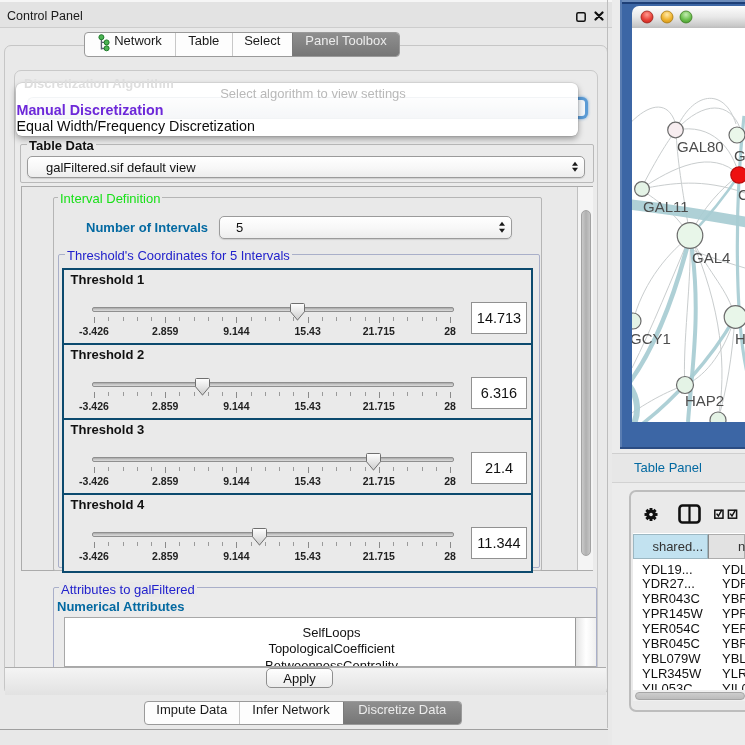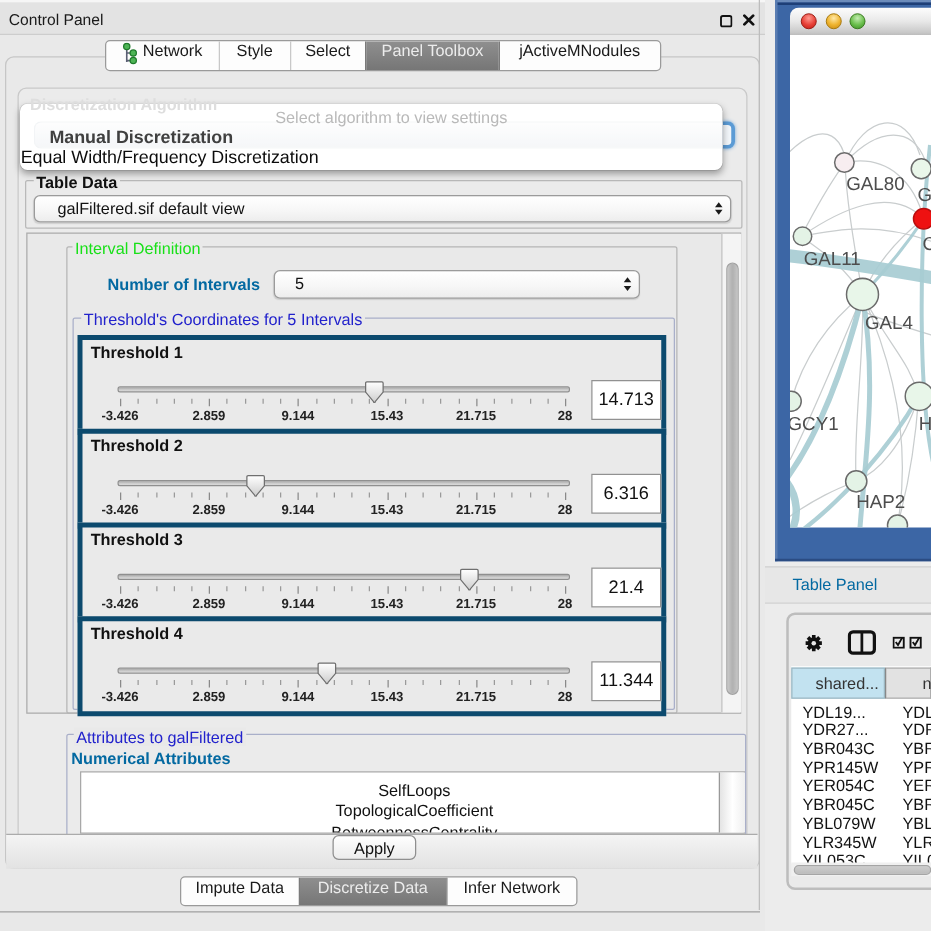--- a/index.html
+++ b/index.html
@@ -14,21 +14,21 @@
   box-shadow:0 1px 1px rgba(0,0,0,0.12);}
 .combo .ctext{position:absolute;left:18px;top:50%;transform:translateY(-50%);
   font-size:13px;color:#111;}
 .arr{position:absolute;right:6px;top:50%;transform:translateY(-50%);
   display:flex;flex-direction:column;align-items:center;line-height:0;}
 .arr span{width:0;height:0;border-left:3.2px solid transparent;border-right:3.2px solid transparent;}
 .arr .up{border-bottom:4.4px solid #1a1a1a;margin-bottom:2.6px;}
 .arr .dn{border-top:4.4px solid #1a1a1a;}
 
 .thr{position:absolute;left:62px;width:471px;height:80px;
-  border:4px solid #0c4a6e;background:#eaeaea;box-sizing:border-box;}
+  border:2px solid #0c4a6e;background:#eaeaea;box-sizing:border-box;}
 .thr .lab{position:absolute;left:6.5px;top:2.5px;font-size:13px;font-weight:bold;color:#111;}
 .track{position:absolute;left:28px;top:37px;width:360px;height:3px;border-radius:2px;
   border:1px solid #8f8f8f;background:linear-gradient(#a8a8a8,#cdcdcd 60%,#dadada);}
 .vbox{position:absolute;left:407px;top:32px;width:56px;height:32px;background:#fff;
   border:1px solid #919191;font-size:14.5px;color:#111;display:flex;align-items:center;justify-content:center;box-sizing:border-box;}
 .ticks{position:absolute;left:0;top:47.5px;width:471px;height:7px;}
 .tick{position:absolute;top:0;width:1px;height:4px;background:#9a9a9a;}
 .tick.maj{height:6px;background:#8a8a8a;}
 .slab{position:absolute;top:55.5px;font-size:10.5px;font-weight:bold;color:#222;transform:translateX(-50%);}
 .thumb{position:absolute;top:32px;}
@@ -59,24 +59,23 @@
   <path d="M1.5,1.5 L8.5,8.5 M8.5,1.5 L1.5,8.5" stroke="#111" stroke-width="2.2" stroke-linecap="round"></path>
 </svg>
 
 <div class="seg" style="left:84px;top:32px;height:23px;">
   <div class="tb" style="width:90px;"><svg width="12" height="18" viewBox="0 0 12 18" style="margin-right:4px;margin-top:1px;">
      <path d="M3.4,3.2 L3.4,15.5 M3.4,8.4 L8.4,8.4 M3.4,14.5 L8.4,14.5" stroke="#5a5f73" stroke-width="1.3" fill="none"></path>
      <circle cx="3.4" cy="3.2" r="2.5" fill="#4db455" stroke="#1e7a2a" stroke-width="1"></circle>
      <circle cx="8.6" cy="8.4" r="2.5" fill="#4db455" stroke="#1e7a2a" stroke-width="1"></circle>
      <circle cx="8.6" cy="14.3" r="2.5" fill="#4db455" stroke="#1e7a2a" stroke-width="1"></circle>
    </svg>Network</div>
-  <div class="tb" style="width:56.5px;">Style</div>
+  <div class="tb" style="width:56.5px;">Table</div>
   <div class="tb" style="width:60.5px;">Select</div>
   <div class="tb sel" style="width:107px;">Panel Toolbox</div>
-  <div class="tb" style="width:128.5px;">jActiveMNodules</div>
 </div>
 
 <div class="abs" style="left:4px;top:45px;width:603.5px;height:650px;background:#e9e9e9;border:1.5px solid #c6c6c6;border-radius:7px;box-sizing:border-box;"></div>
 
 <div class="abs" style="left:13.5px;top:69.5px;width:584px;height:625px;background:#ebebeb;border:1.5px solid #c9c9c9;border-radius:7px;box-sizing:border-box;"></div>
 
 <div class="grp" style="left:20px;top:144px;width:572px;height:37px;"></div>
 <div class="gt b" style="left:27px;top:138px;color:#111;background:#ebebeb;">Table Data</div>
 <div class="combo" style="left:27px;top:155.5px;width:556px;height:20px;">
   <div class="ctext">galFiltered.sif default view</div>
@@ -306,32 +305,32 @@
   <div style="font-size:13px;color:#111;padding:6.5px 0 0 3px;line-height:16.6px;">SelfLoops<br>TopologicalCoefficient<br>BetweennessCentrality</div>
 </div>
 
 <div class="abs" style="left:575px;top:618px;width:20px;height:47.5px;background:linear-gradient(90deg,#e4e4e4,#ffffff 50%,#efefef);border-left:1px solid #999;"></div>
 
 <div class="abs" style="left:5px;top:666.5px;width:601px;height:28px;background:linear-gradient(#f4f4f4,#e2e2e2);border-top:1px solid #ababab;box-sizing:border-box;"></div>
 <div class="abs" style="left:266px;top:668px;width:67px;height:20px;background:linear-gradient(#ffffff,#ececec);border:1px solid #8f8f8f;border-radius:5px;box-sizing:border-box;display:flex;align-items:center;justify-content:center;font-size:13px;color:#111;">Apply</div>
 
 <div class="seg" style="left:144px;top:701px;height:22px;">
   <div class="tb" style="width:93.5px;">Impute Data</div>
+  <div class="tb" style="width:104px;">Infer Network</div>
   <div class="tb sel" style="width:118.5px;">Discretize Data</div>
-  <div class="tb" style="width:104px;">Infer Network</div>
 </div>
 <div class="abs" style="left:0;top:728.5px;width:608px;height:16.5px;background:#e8e8e8;border-top:1.5px solid #9f9f9f;box-sizing:border-box;"></div>
 <div class="abs" style="left:736px;top:722px;width:12px;height:12px;background:#f1f1f1;border:1px solid #a8a8a8;border-radius:2px;"></div>
 
 <div class="abs" style="left:578px;top:97px;width:10px;height:22px;border:3px solid #5b9bd5;border-left:none;border-radius:0 6px 6px 0;box-sizing:border-box;background:#f2f6fa;box-shadow:0 0 3px rgba(90,155,213,0.9);"></div>
 <div class="abs" style="left:16px;top:83px;width:562px;height:53px;background:#fff;border-radius:6px;box-shadow:0 3px 6px rgba(0,0,0,0.35),0 0 0 0.5px rgba(0,0,0,0.12);"></div>
 <div class="abs" style="left:27px;top:97px;width:551px;height:22px;border:1px solid #e8ecef;border-right:none;border-radius:6px 0 0 6px;background:linear-gradient(#fdfdfe,#f4f6f8 55%,#eef1f4);opacity:0.55;box-sizing:border-box;"></div>
 <div class="abs b" style="left:24px;top:76px;font-size:13px;color:#dedede;">Discretization Algorithm</div>
 <div class="abs" style="left:32px;top:86px;width:562px;text-align:center;font-size:13px;color:#b9b9b9;">Select algorithm to view settings</div>
-<div class="abs b" style="left:16.5px;top:102px;font-size:14.3px;color:#404040;margin-left:23px;">Manual Discretization</div>
+<div class="abs b" style="left:16.5px;top:102px;font-size:14.3px;color:#6d28d9;">Manual Discretization</div>
 <div class="abs" style="left:16.5px;top:117.5px;font-size:14.3px;color:#0c0c0c;">Equal Width/Frequency Discretization</div>
 
 <div class="abs" style="left:606.5px;top:0;width:1.5px;height:728px;background:#bdbdbd;"></div>
 <svg class="abs" style="left:614.5px;top:369px;" width="6" height="7" viewBox="0 0 6 7">
     <path d="M5.5,1 L1,4 L5.5,6.5 Z" fill="#6f6f6f"></path>
   </svg>
 
 <div class="abs" style="left:612px;top:0;width:133px;height:745px;background:#ececec;"></div>
 <div class="abs" style="left:620px;top:0;width:125px;height:449px;background:#3c66a5;"></div>
 <div class="abs" style="left:620px;top:0;width:125px;height:2px;background:#6c8cbb;"></div>

